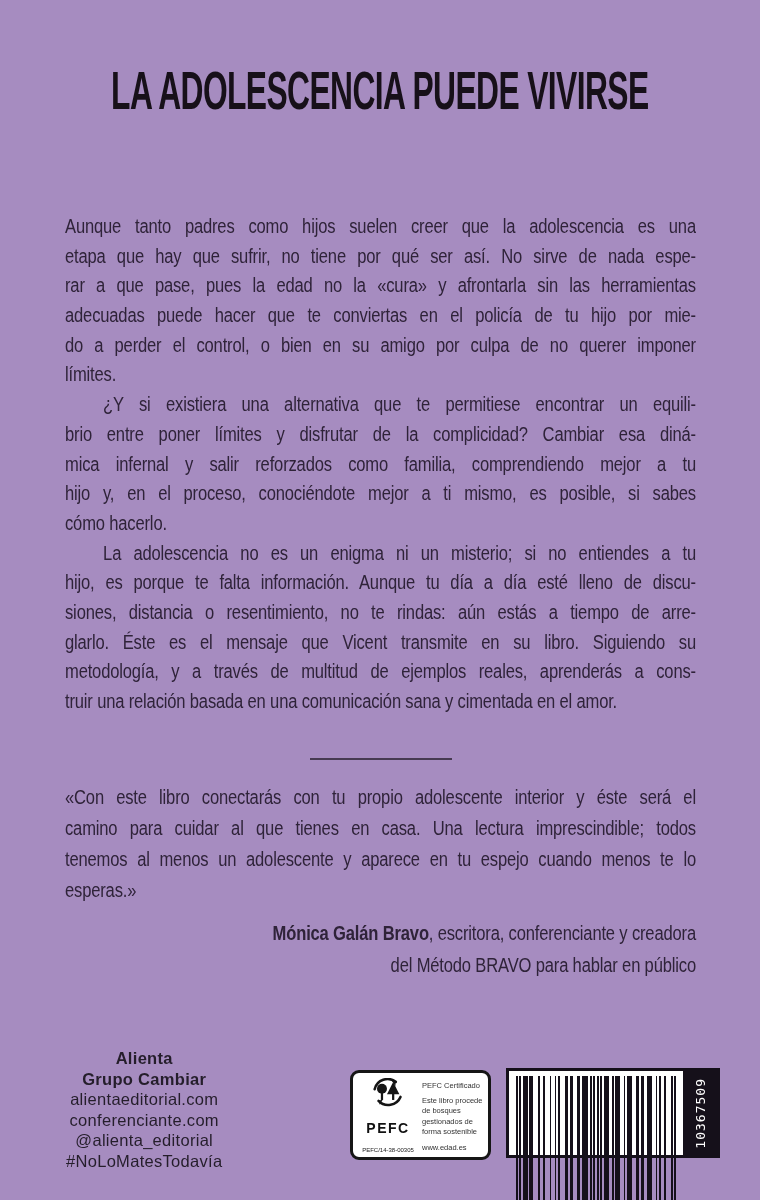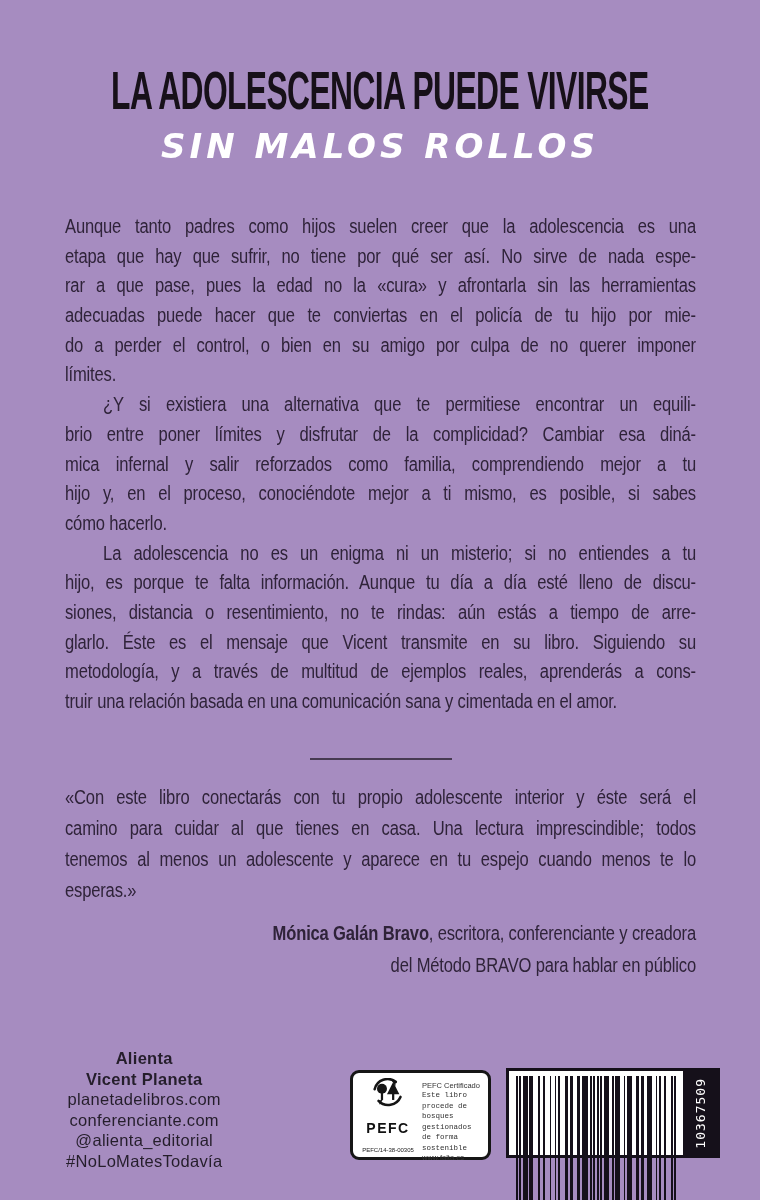--- a/index.html
+++ b/index.html
@@ -66,42 +66,41 @@
     position:absolute;left:350px;top:1070px;width:141px;height:90px;
     background:#ffffff;border:3px solid #161616;border-radius:9px;
     box-sizing:border-box;display:flex;gap:5px;padding:5px 5px 4px 6px;
   }
   .pefc-left{width:58px;display:flex;flex-direction:column;align-items:center;justify-content:space-between;}
   .pefc-logo{line-height:0;}
   .pefc-logo svg{width:36px;height:31px;}
   .pefc-word{font-weight:bold;font-size:14px;letter-spacing:1.5px;color:#111;line-height:1;}
   .pefc-cert{font-size:6px;color:#222;white-space:nowrap;}
   .pefc-right{flex:1;display:flex;flex-direction:column;justify-content:space-between;font-size:7.5px;color:#333;padding:3px 0 1px 0;}
-  .pefc-desc{line-height:1.4;font-family:Liberation Mono, monospace;}
+  .pefc-desc{line-height:1.4;}
   
   .barcode-box{
     position:absolute;left:506px;top:1068px;width:214px;height:90px;
     background:var(--ink);display:flex;padding:3px;box-sizing:border-box;
   }
   .barcode-white{flex:1;background:#ffffff;display:flex;flex-direction:column;padding:5px 7px 2px 7px;min-width:0;}
   .barcode-bars{flex:1;line-height:0;}
   .barcode-bars svg{display:block;}
   .barcode-side{width:34px;display:flex;align-items:center;justify-content:center;}
   .side-number{
     writing-mode:vertical-rl;transform:rotate(180deg);
     color:#ffffff;font-family:"DejaVu Sans Mono",monospace;font-size:13px;letter-spacing:1px;
   }
 </style>
 </head>
 <body>
 
 <div class="page">
 
   <div class="title-wrap">LA ADOLESCENCIA PUEDE VIVIRSE</div>
-  <div class="subtitle">SIN MALOS ROLLOS</div>
 
   <div class="scale-col body-col">
       <div class="jline">Aunque tanto padres como hijos suelen creer que la adolescencia es una</div>
       <div class="jline">etapa que hay que sufrir, no tiene por qué ser así. No sirve de nada espe-</div>
       <div class="jline">rar a que pase, pues la edad no la «cura» y afrontarla sin las herramientas</div>
       <div class="jline">adecuadas puede hacer que te conviertas en el policía de tu hijo por mie-</div>
       <div class="jline">do a perder el control, o bien en su amigo por culpa de no querer imponer</div>
       <div class="jline last">límites.</div>
       <div class="jline indent">¿Y si existiera una alternativa que te permitiese encontrar un equili-</div>
       <div class="jline">brio entre poner límites y disfrutar de la complicidad? Cambiar esa diná-</div>
@@ -125,22 +124,22 @@
       <div class="jline last">esperas.»</div>
     </div>
 
   <div class="scale-col attr-col">
     <div class="attr-line"><span class="attr-name">Mónica Galán Bravo</span><span>, escritora, conferenciante y creadora</span></div>
     <div class="attr-line">del Método BRAVO para hablar en público</div>
   </div>
 
   <div class="publisher">
       <div class="pub-line bold">Alienta</div>
-      <div class="pub-line bold">Vicent Planeta</div>
-      <div class="pub-line">planetadelibros.com</div>
+      <div class="pub-line bold">Grupo Cambiar</div>
+      <div class="pub-line">alientaeditorial.com</div>
       <div class="pub-line">conferenciante.com</div>
       <div class="pub-line">@alienta_editorial</div>
       <div class="pub-line">#NoLoMatesTodavía</div>
     </div>
 
   <div class="pefc-box">
     <div class="pefc-left">
       <span class="pefc-logo">
         <svg viewBox="0 0 40 36" xmlns="http://www.w3.org/2000/svg">
           <g fill="#141414">
@@ -158,21 +157,21 @@
             <path d="M29 4.5 L24.5 3.2 L28.5 9.5 Z"></path>
           </g>
         </svg>
       </span>
       <span class="pefc-word">PEFC</span>
       <span class="pefc-cert">PEFC/14-38-00305</span>
     </div>
     <div class="pefc-right">
       <span class="pefc-title">PEFC Certificado</span>
       <span class="pefc-desc">Este libro procede de bosques gestionados de forma sostenible</span>
-      <span class="pefc-url">www.falta.es</span>
+      <span class="pefc-url">www.edad.es</span>
     </div>
   </div>
 
   <div class="barcode-box">
     <div class="barcode-white">
       <div class="barcode-bars">
           <svg viewBox="0 0 95 100" preserveAspectRatio="none" width="100%" height="100%" shape-rendering="crispEdges" fill="#15101a">
             <rect x="0" y="0" width="1" height="100"></rect>
             <rect x="2" y="0" width="1" height="100"></rect>
             <rect x="4" y="0" width="1" height="87"></rect>

